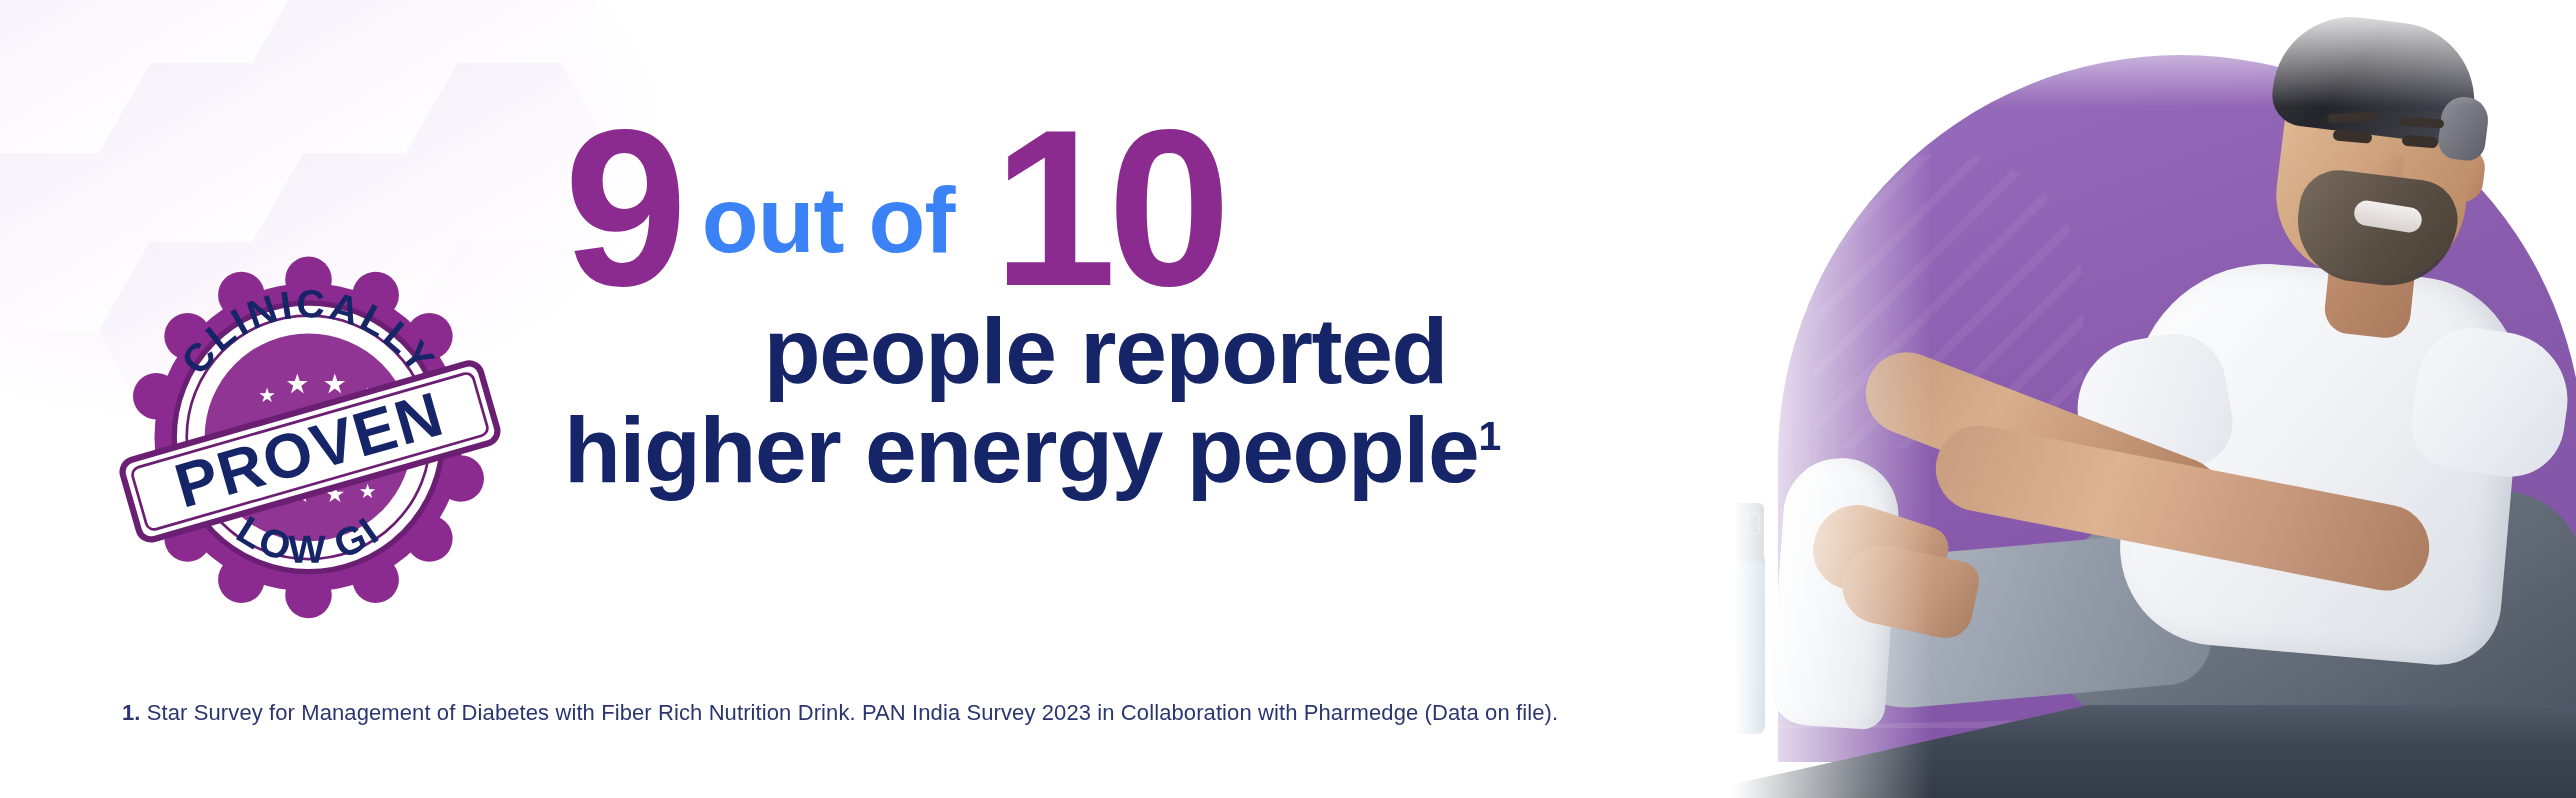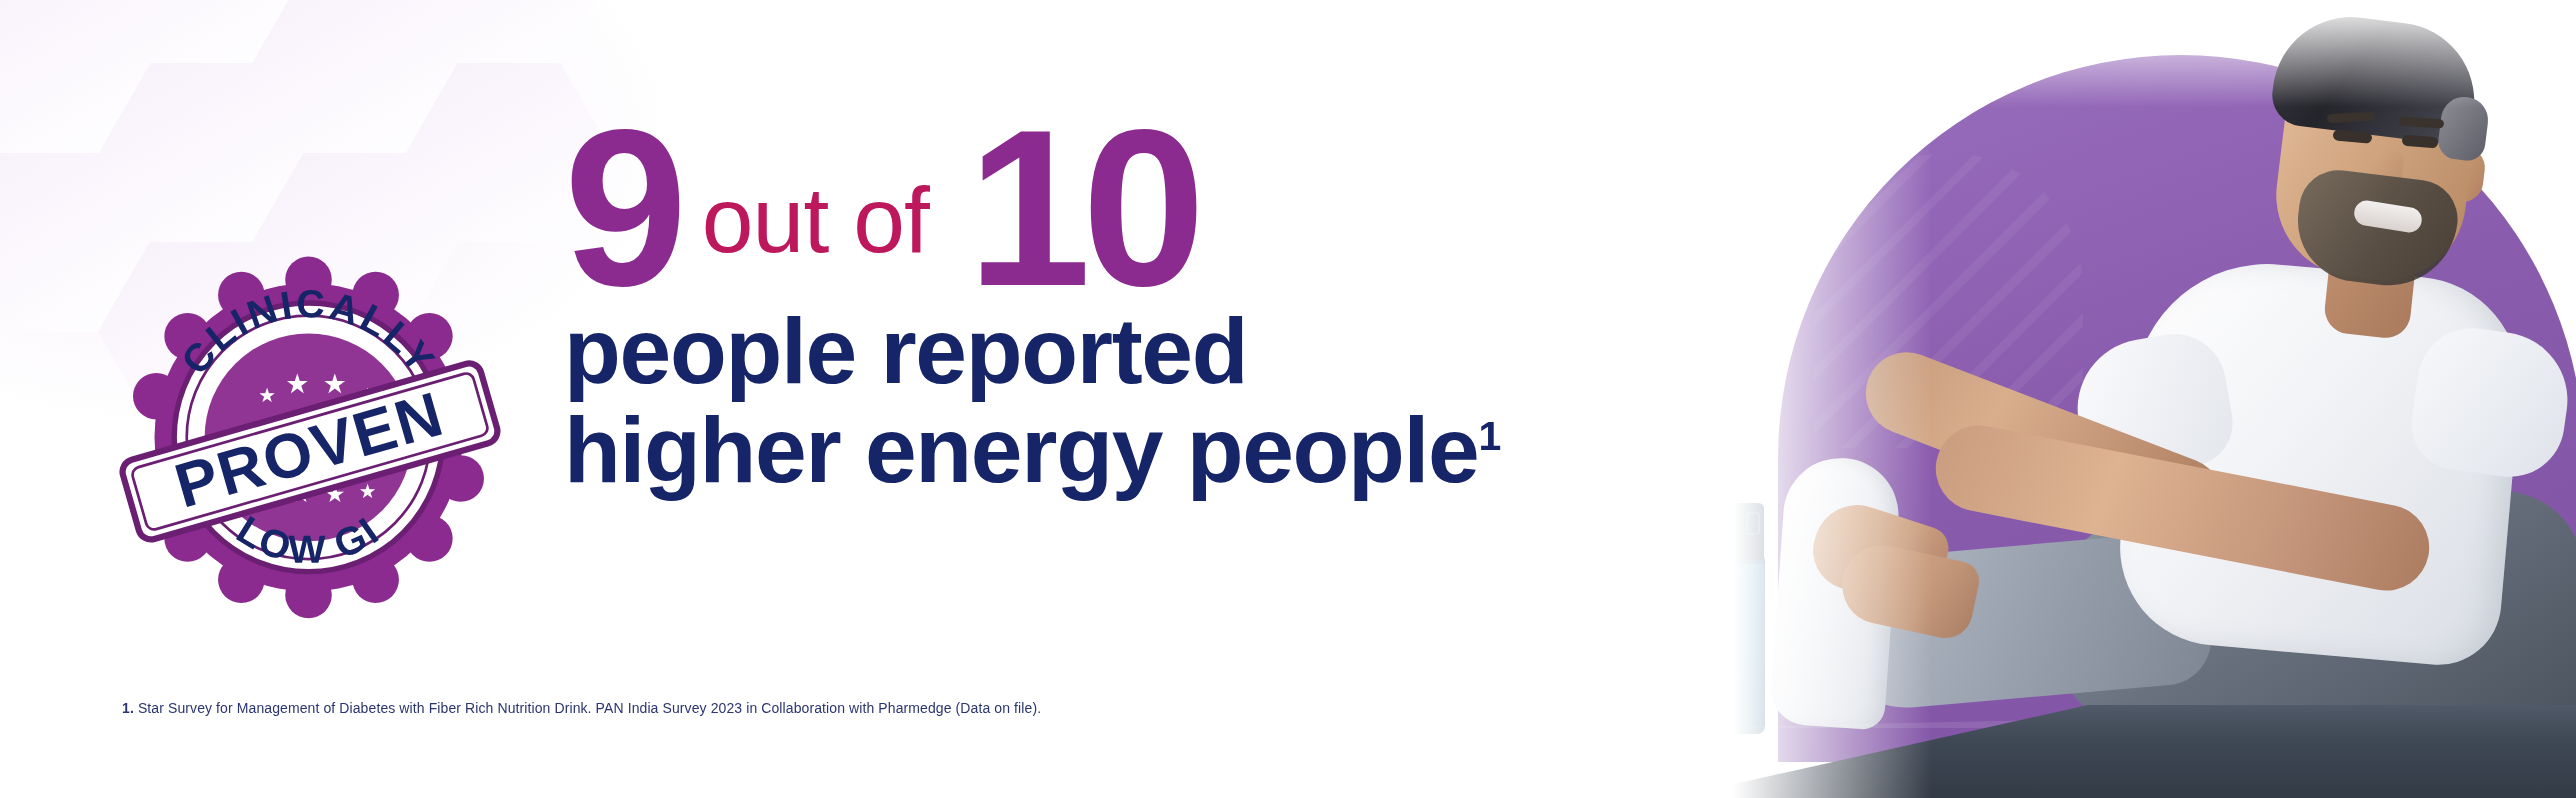--- a/index.html
+++ b/index.html
@@ -56,49 +56,49 @@
     font-size:222px;
     font-weight:700;
     color:#8B2A8F;
     letter-spacing:-5.4px;
     line-height:.80;
     transform:translateY(3.6px);
   }
   .big-num.second{ margin-left:26px; letter-spacing:-9px; }
   .outof{
     font-size:93px;
-    font-weight:400;
-    color:#be185d;
+    font-weight:700;
+    color:#3b82f6;
     letter-spacing:-0.9px;
     padding:0 12.5px 27px 19.7px;
     line-height:1;
   }
   .line-2, .line-3{
     font-size:93px;
     font-weight:700;
     color:#162468;
     letter-spacing:-1.3px;
     line-height:1.12;
     white-space:nowrap;
   }
-  .line-2{ margin-top:5.4px; }
+  .line-2{ margin-top:5.4px;text-align:center; }
   .line-3{ margin-top:-5.4px; }
   .sup{
     font-size:41px;
     vertical-align:super;
     line-height:0;
     font-weight:700;
     letter-spacing:0;
   }
 
   
   .footnote{
     position:absolute;
     left:122px; top:700px;
-    font-size:14px;
+    font-size:22px;
     color:#2b3570;
     letter-spacing:0.1px;
     white-space:nowrap;
   }
   .footnote b{ font-weight:700; }
 
   
   .photo{
     position:absolute;
     right:0; top:0;

